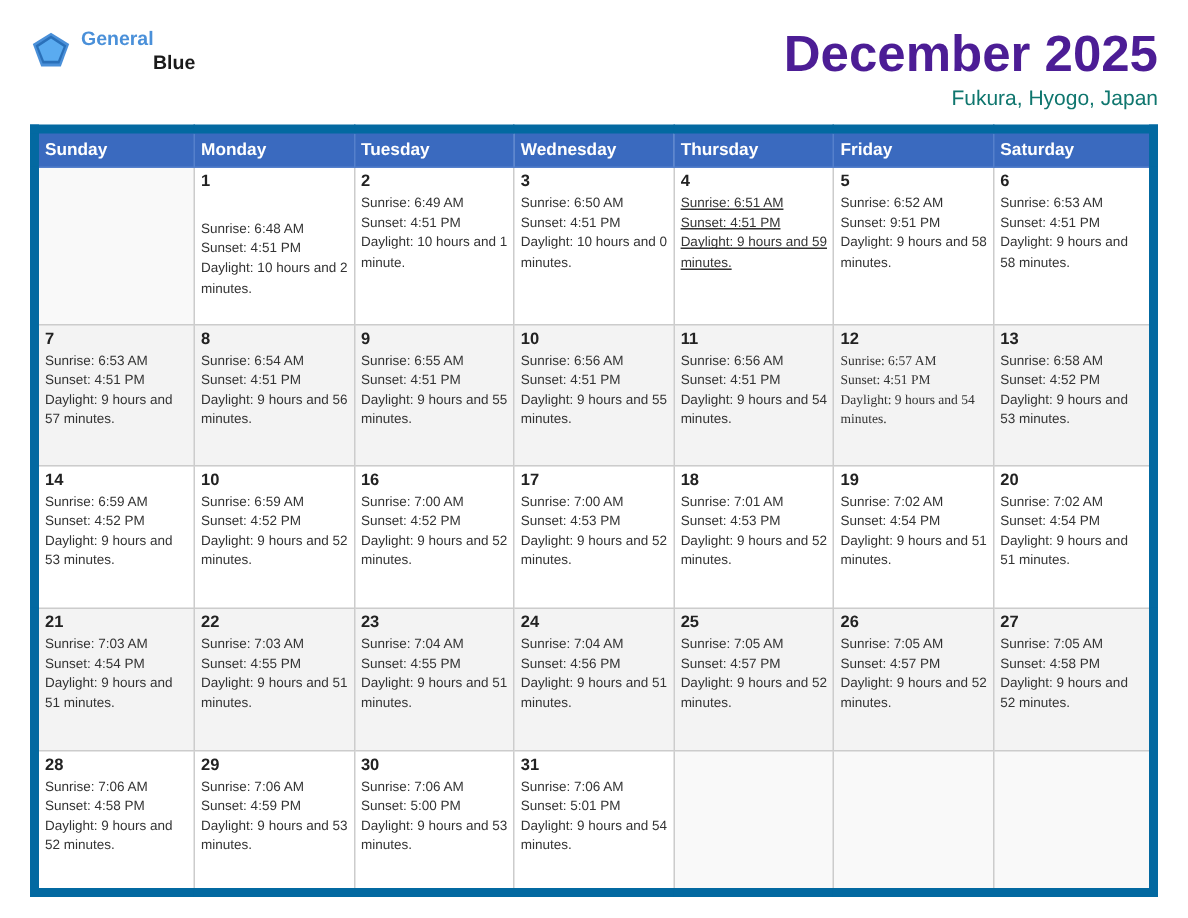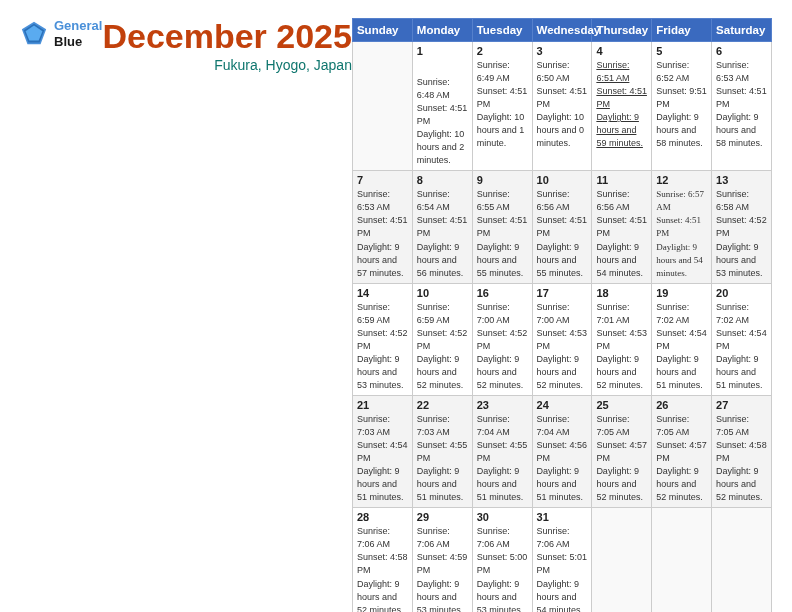--- a/index.html
+++ b/index.html
@@ -8,21 +8,21 @@
       height: 612px;
       font-family: Arial, sans-serif;
       background: #fff;
       overflow: hidden;
     }
     .page {
       width: 792px;
       height: 612px;
       padding: 18px 20px 14px 20px;
       display: flex;
-      flex-direction: row;
+      flex-direction: column;
     }
     .header {
       display: flex;
       align-items: flex-start;
       justify-content: space-between;
       margin-bottom: 10px;
     }
     .logo {
       display: flex;
       align-items: center;
@@ -31,31 +31,31 @@
     .logo-icon {
       width: 28px;
       height: 28px;
     }
     .title-block {
       text-align: right;
     }
     .main-title {
       font-size: 34px;
       font-weight: bold;
-      color: #c2410c;
+      color: #4c1d95;
       line-height: 1.1;
     }
     .subtitle {
       font-size: 14px;
       color: #0f766e;
       margin-top: 2px;
     }
     .calendar {
       flex: 1;
-      border: 1px solid #0369a1;
+      border: 6px solid #0369a1;
       border-collapse: collapse;
       width: 100%;
       table-layout: fixed;
     }
     .calendar th {
       background: #3a6abf;
       color: #fff;
       font-size: 11.5px;
       font-weight: bold;
       padding: 5px 4px;
@@ -96,21 +96,21 @@
     <div class="logo">
       <svg class="logo-icon" viewBox="0 0 30 30">
         <polygon points="15,2 28,10 22,26 8,26 2,10" fill="#4a90d9"></polygon>
         <polygon points="15,4 26,11 21,24 9,24 4,11" fill="#2a70b9"></polygon>
         <polygon points="15,6 24,12 20,22 10,22 6,12" fill="#5aabf0"></polygon>
       </svg>
       <div>
         <div style="font-size:13px;font-weight:bold;color:#1a1a1a;line-height:1.2;">
           <span style="color:#4a90d9;">General</span>
         </div>
-        <div style="font-size:13px;font-weight:bold;color:#1a1a1a;line-height:1.2;">Blue</div>
+        <div style="font-size:13px;font-weight:bold;color:#1a1a1a;line-height:1.2;margin-left:48px;">Blue</div>
       </div>
     </div>
     <div class="title-block">
       <div class="main-title">December 2025</div>
       <div class="subtitle">Fukura, Hyogo, Japan</div>
     </div>
   </div>
 
   <table class="calendar">
     <thead>

